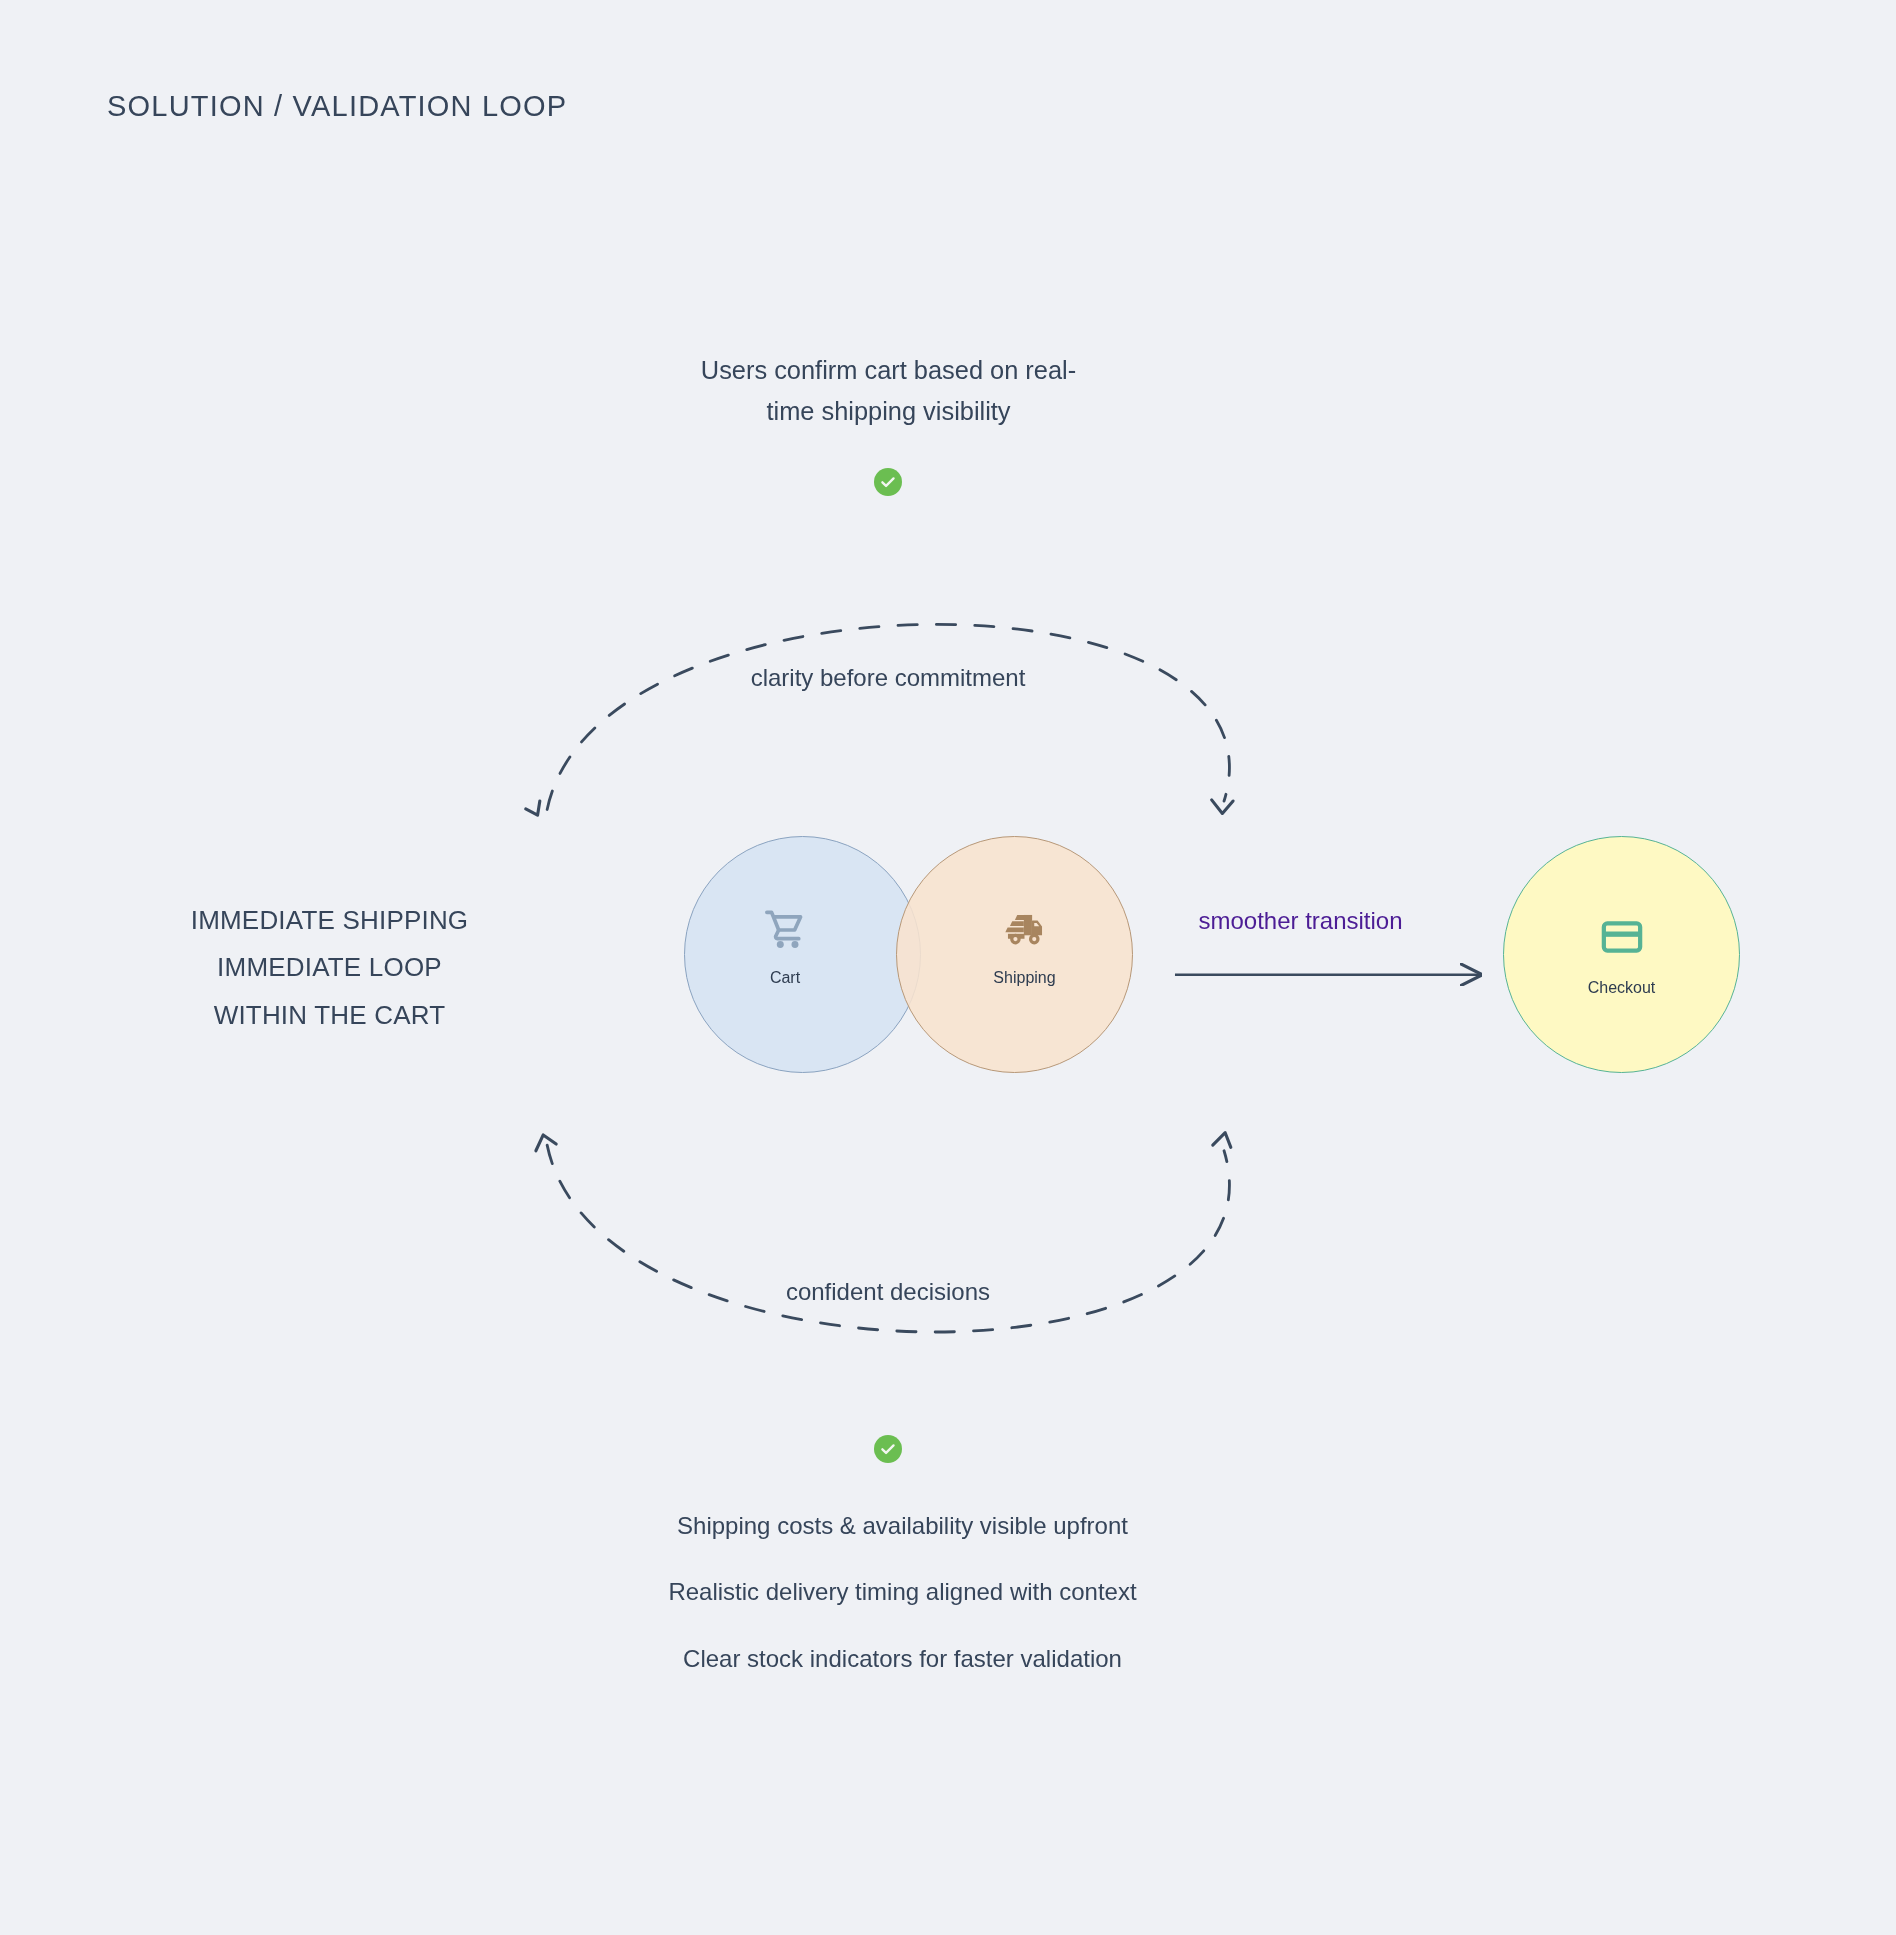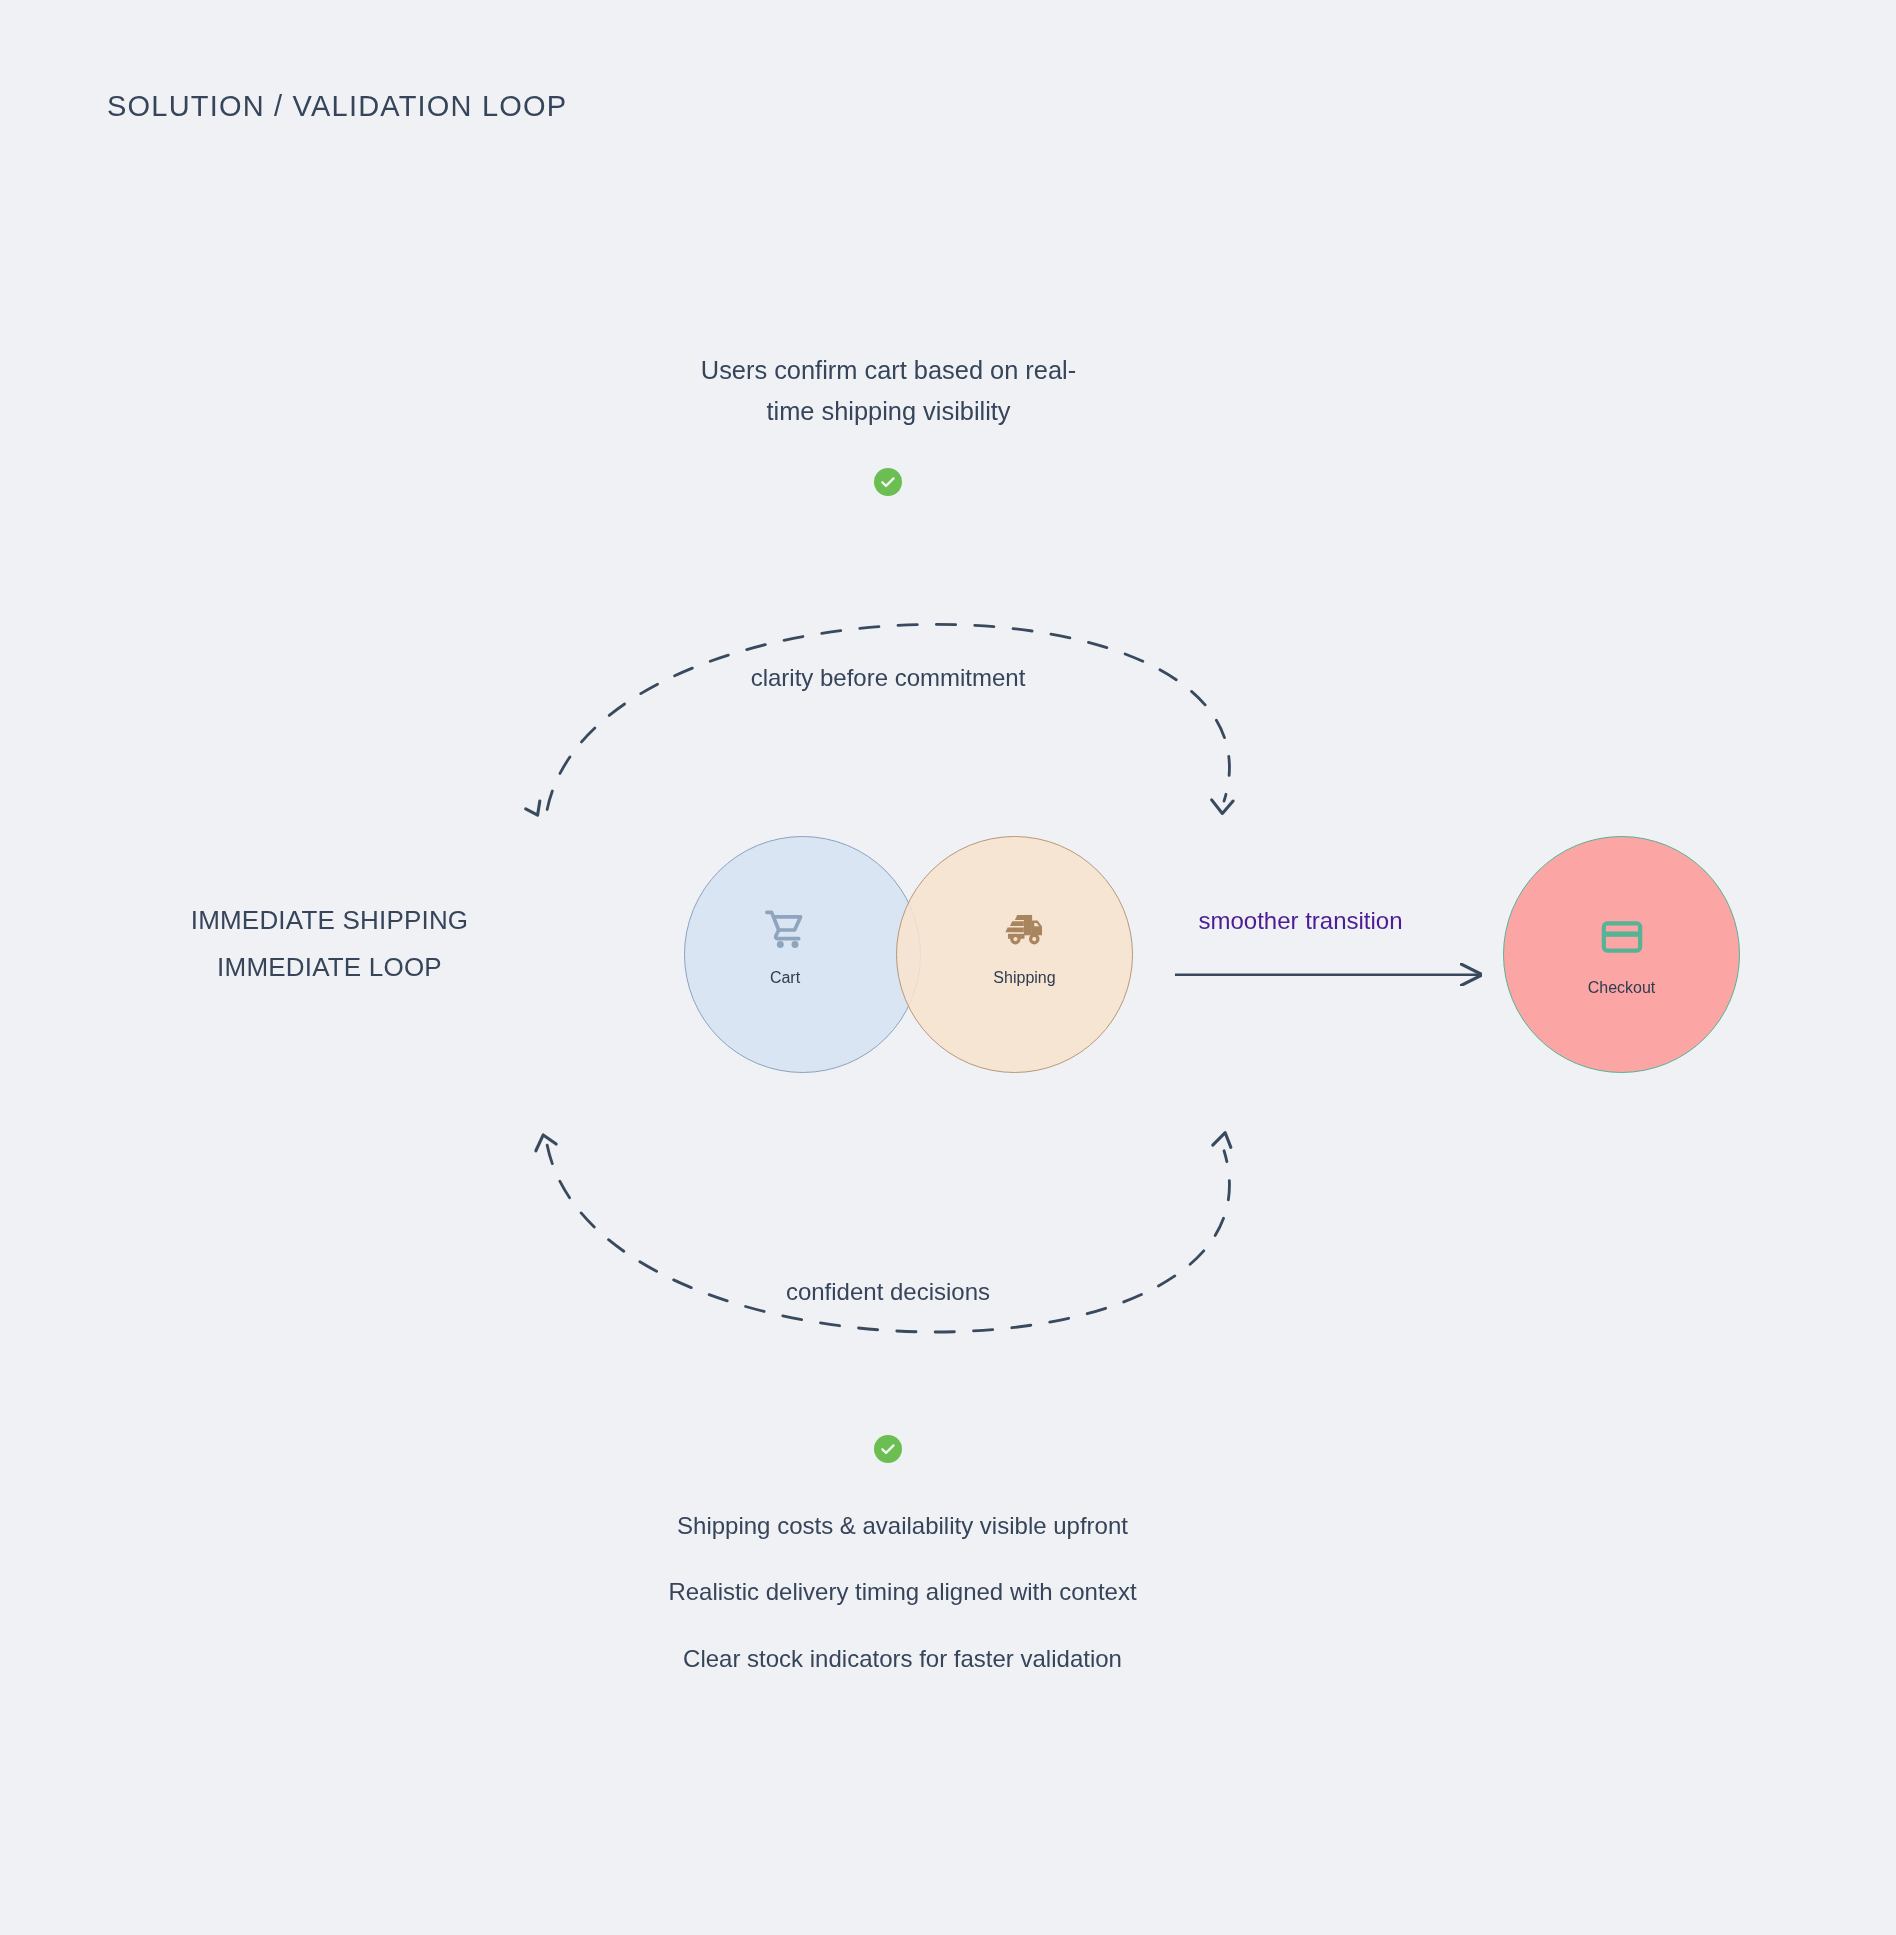--- a/index.html
+++ b/index.html
@@ -135,21 +135,21 @@
   }
 
   
   #checkout-node {
     position: absolute;
     left: 1503px;
     top: 836px;
     width: 237px;
     height: 237px;
     border-radius: 50%;
-    background: #fca5a5;
+    background: #fef9c3;
     border: 1.1px solid #56b395;
     box-sizing: border-box;
     display: flex;
     flex-direction: column;
     align-items: center;
     justify-content: center;
   }
   #checkout-node .venn-icon { height: 49px; }
   #checkout-node .venn-label { margin-top: 17px; }
 
@@ -176,20 +176,21 @@
 
   <div class="check-badge" id="check-badge-top">
     <svg width="18" height="18" viewBox="0 0 24 24" aria-hidden="true">
       <path d="M4.5 12.4 L9.4 17.2 L19.4 7.2" fill="none" stroke="#f2f6f0" stroke-width="3.1" stroke-linecap="round" stroke-linejoin="round"></path>
     </svg>
   </div>
 
   <div id="loop-heading">
     <div>IMMEDIATE SHIPPING</div>
     <div>IMMEDIATE LOOP</div>
+    <div>WITHIN THE CART</div>
   </div>
 
   <div class="arc-label" id="arc-label-top">clarity before commitment</div>
   <div class="arc-label" id="arc-label-bottom">confident decisions</div>
 
   <div id="transition-label">smoother transition</div>
 
   <div class="venn-circle" id="venn-cart">
     <div class="venn-inner">
       <span class="venn-icon">

